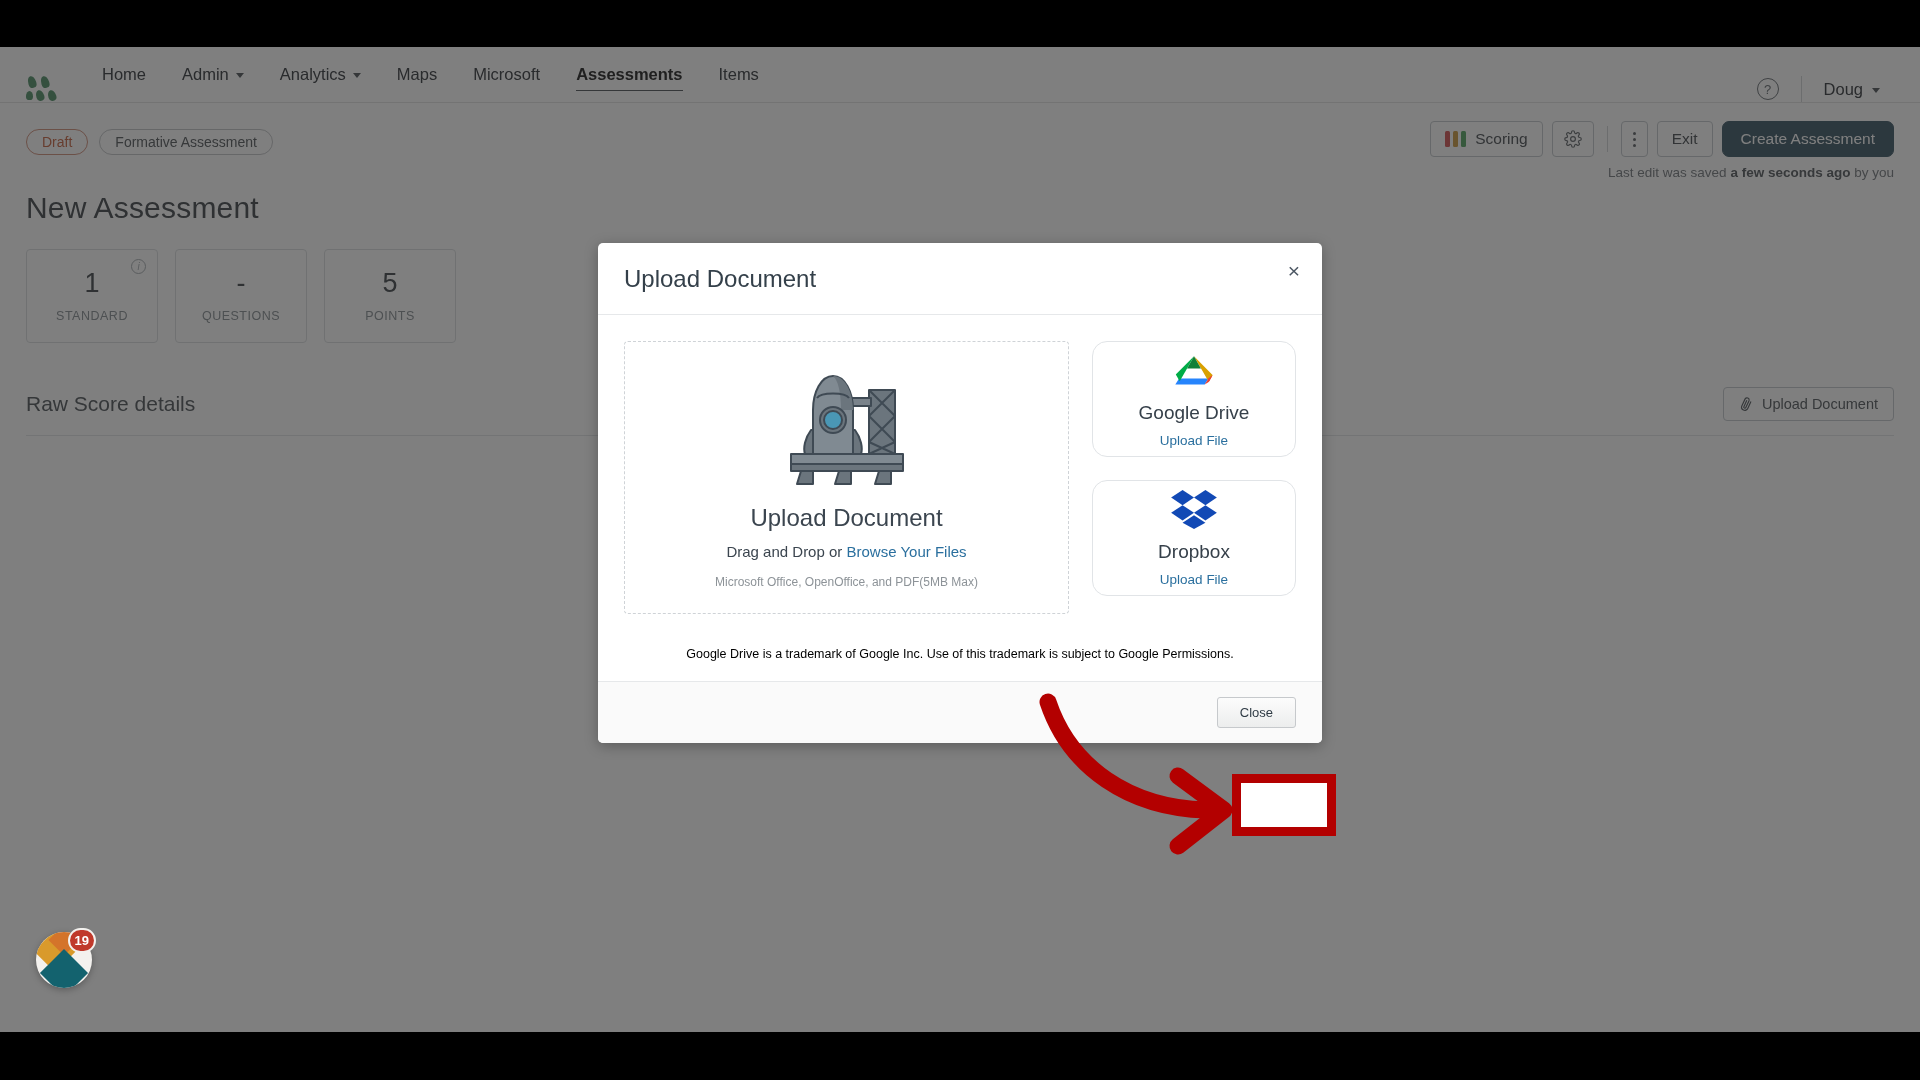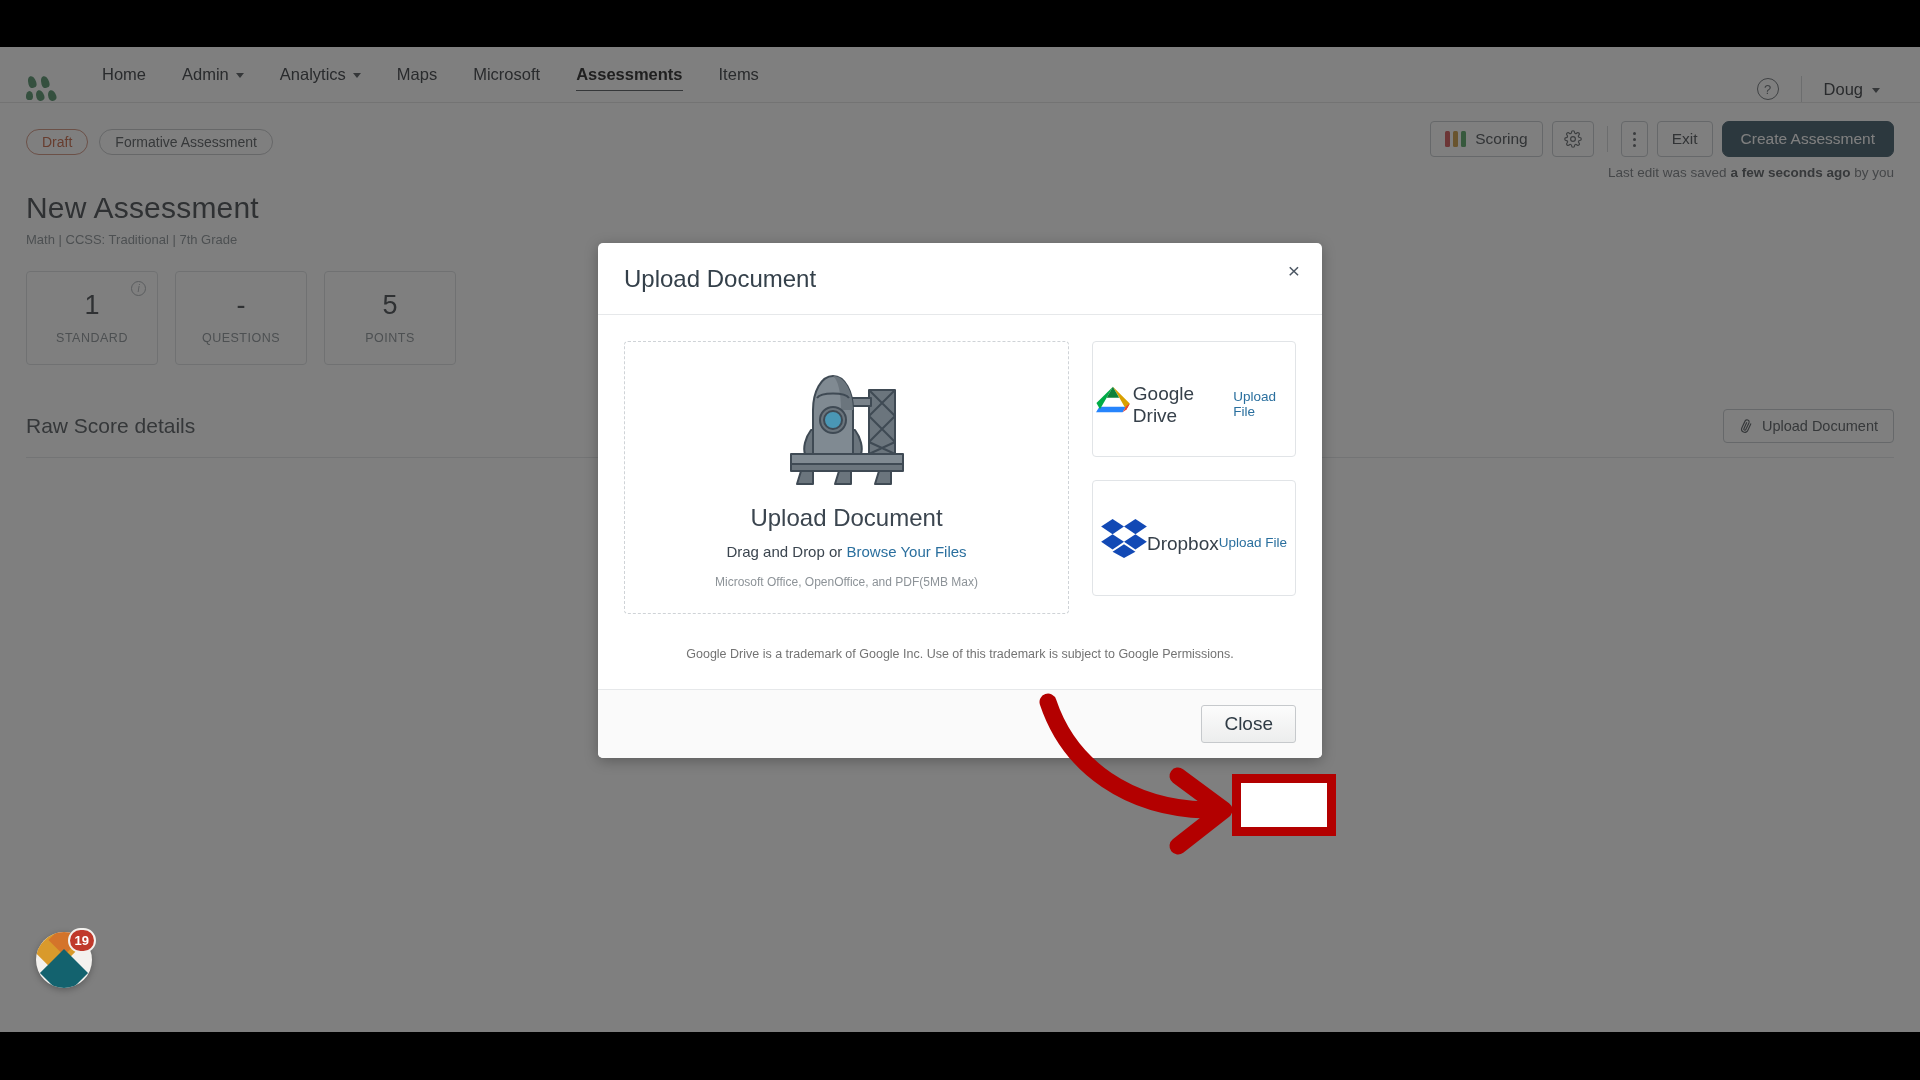--- a/index.html
+++ b/index.html
@@ -181,41 +181,41 @@
     padding: 26px 10px 24px 10px;
     display: flex; flex-direction: column; align-items: center; justify-content: center;
     background: #fff;
   }
   .dz-title { font-size: 24px; color: #3b454f; margin-top: 18px; font-weight: 400; }
   .dz-sub { font-size: 15px; color: #3b454f; margin-top: 11px; }
   .dz-sub a { color: #2a6f9e; text-decoration: none; cursor: pointer; }
   .dz-note { font-size: 12px; color: #8d9398; margin-top: 15px; }
   .providers { display: flex; flex-direction: column; gap: 23px; width: 204px; }
   .provider {
-    border: 1px solid #e1e4e7; border-radius: 4px;
+    border: 1px solid #e1e4e7; border-radius: 15px;
     height: 116px;
-    display: flex; align-items: center; justify-content: center;
+    display: flex; flex-direction: column; align-items: center; justify-content: center;
     background: #fff;
   }
   .provider .pname { font-size: 19px; color: #36404a; margin-top: 12px; }
   .provider .plink { font-size: 13.5px; color: #2a6f9e; margin-top: 9px; cursor: pointer; }
   .trademark {
-    text-align: center; font-size: 12.5px; color: #737373;
-    margin-top: 33px; margin-bottom: 8px;
+    text-align: center; font-size: 12.5px; color: #000000;
+    margin-top: 33px; 
   }
   .modal-foot {
     border-top: 1px solid #e6e8ea;
     background: #fafafa;
     padding: 15px 26px; display: flex; justify-content: flex-end;
     border-radius: 0 0 5px 5px;
   }
   .close-btn {
     background: linear-gradient(#fcfcfc,#eceded);
     border: 1px solid #c6c9cc; border-radius: 3px;
-    padding: 7px 22px; font-size: 19px; color: #2f3b45;
+    padding: 7px 22px; font-size: 13px; color: #2f3b45;
     font-family: inherit; cursor: pointer;
   }
   .hl-box {
     position: absolute; z-index: 69;
     left: 1232px; top: 774px; width: 104px; height: 62px;
     border: 9px solid #b30000;
     background: #ffffff;
   }
   .arrow-svg { position: absolute; left: 1010px; top: 690px; z-index: 71; }
 
@@ -336,21 +336,20 @@
       </div>
       <div class="savedline">
         <span>Last edit was saved</span>
         <b>a few seconds ago</b>
         <span>by you</span>
       </div>
     </div>
 
     <div class="pbody">
       <div class="ptitle">New Assessment</div>
-      <div class="pmeta">Math  |  CCSS: Traditional  |  7th Grade</div>
 
       <div class="stats">
         <div class="stat">
           <div class="info">i</div>
           <div class="num">1</div>
           <div class="lbl">STANDARD</div>
         </div>
         <div class="stat">
           <div class="num">-</div>
           <div class="lbl">QUESTIONS</div>

